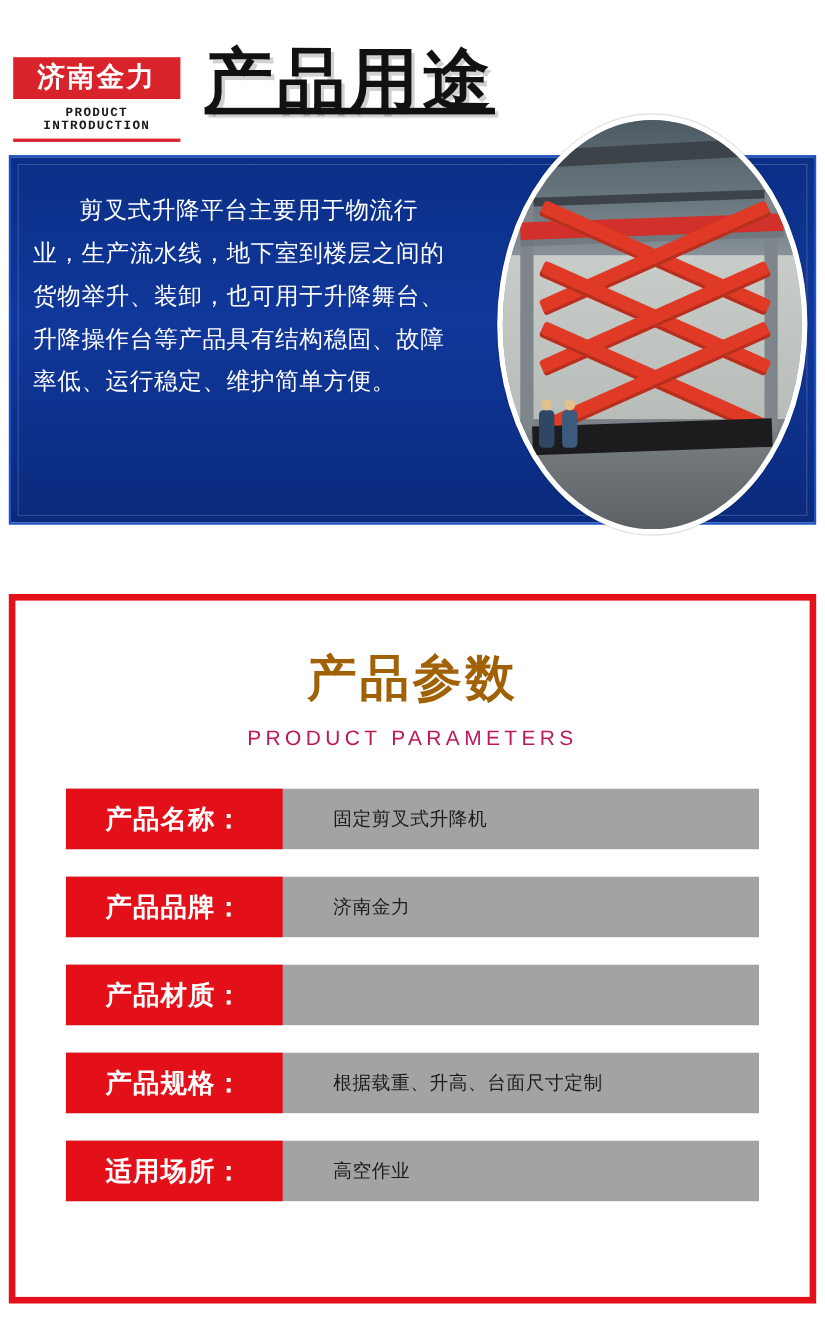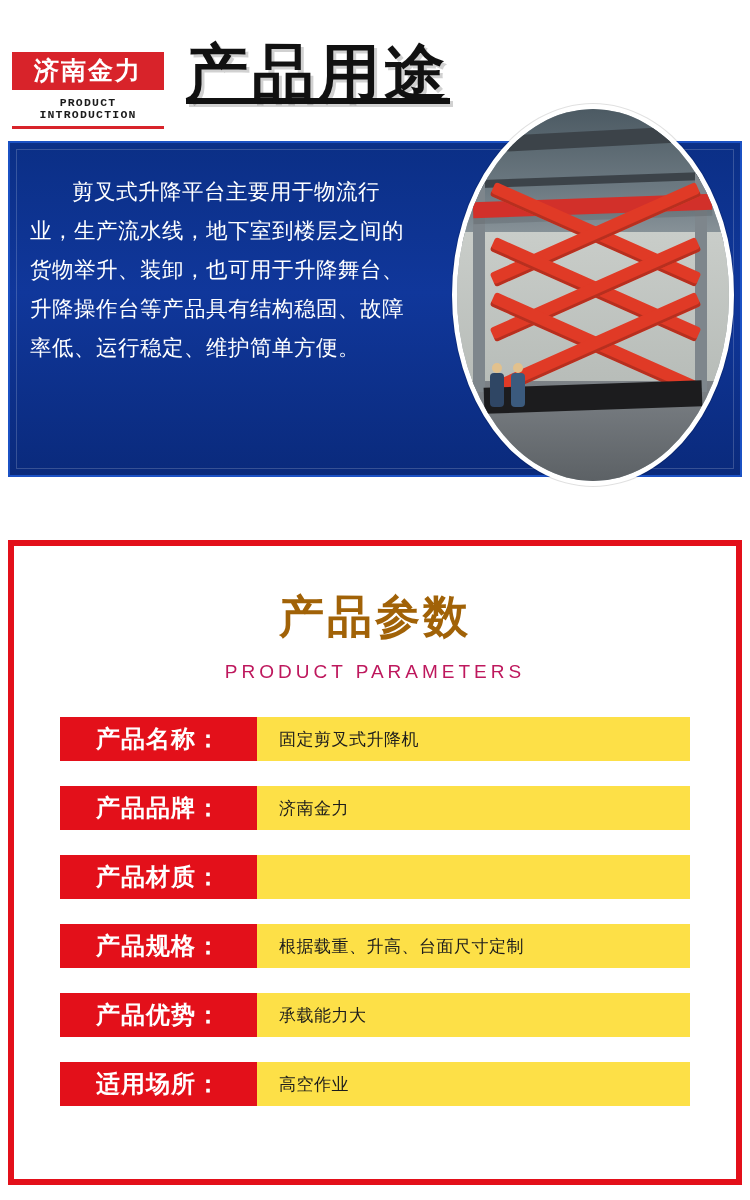--- a/index.html
+++ b/index.html
@@ -230,23 +230,24 @@
     font-family: Liberation Sans, sans-serif;
   }
 
   .param-list {
     margin-top: 34px;
     padding: 0 46px;
   }
   .param-row {
     display: flex;
     align-items: stretch;
-    height: 44px;
-    background: #fde047;
+    height: 55px;
+    background: #a3a3a3;
     margin-bottom: 25px;
+    gap: 24px;
   }
   .param-label {
     width: 197px;
     flex: 0 0 197px;
     background: #e3101a;
     color: #ffffff;
     font-size: 24px;
     font-weight: bold;
     letter-spacing: 1px;
     display: flex;
@@ -329,24 +330,20 @@
 
     <div class="param-row">
       <div class="param-label">产品材质：</div>
     </div>
 
     <div class="param-row">
       <div class="param-label">产品规格：</div>
       <div class="param-value">根据载重、升高、台面尺寸定制</div>
     </div>
 
-    <div class="param-row">
-      <div class="param-label">产品优势：</div>
-      <div class="param-value">承载能力大</div>
-    </div>
 
     <div class="param-row">
       <div class="param-label">适用场所：</div>
       <div class="param-value">高空作业</div>
     </div>
 
   </div>
 </div>
 
 </body></html>

